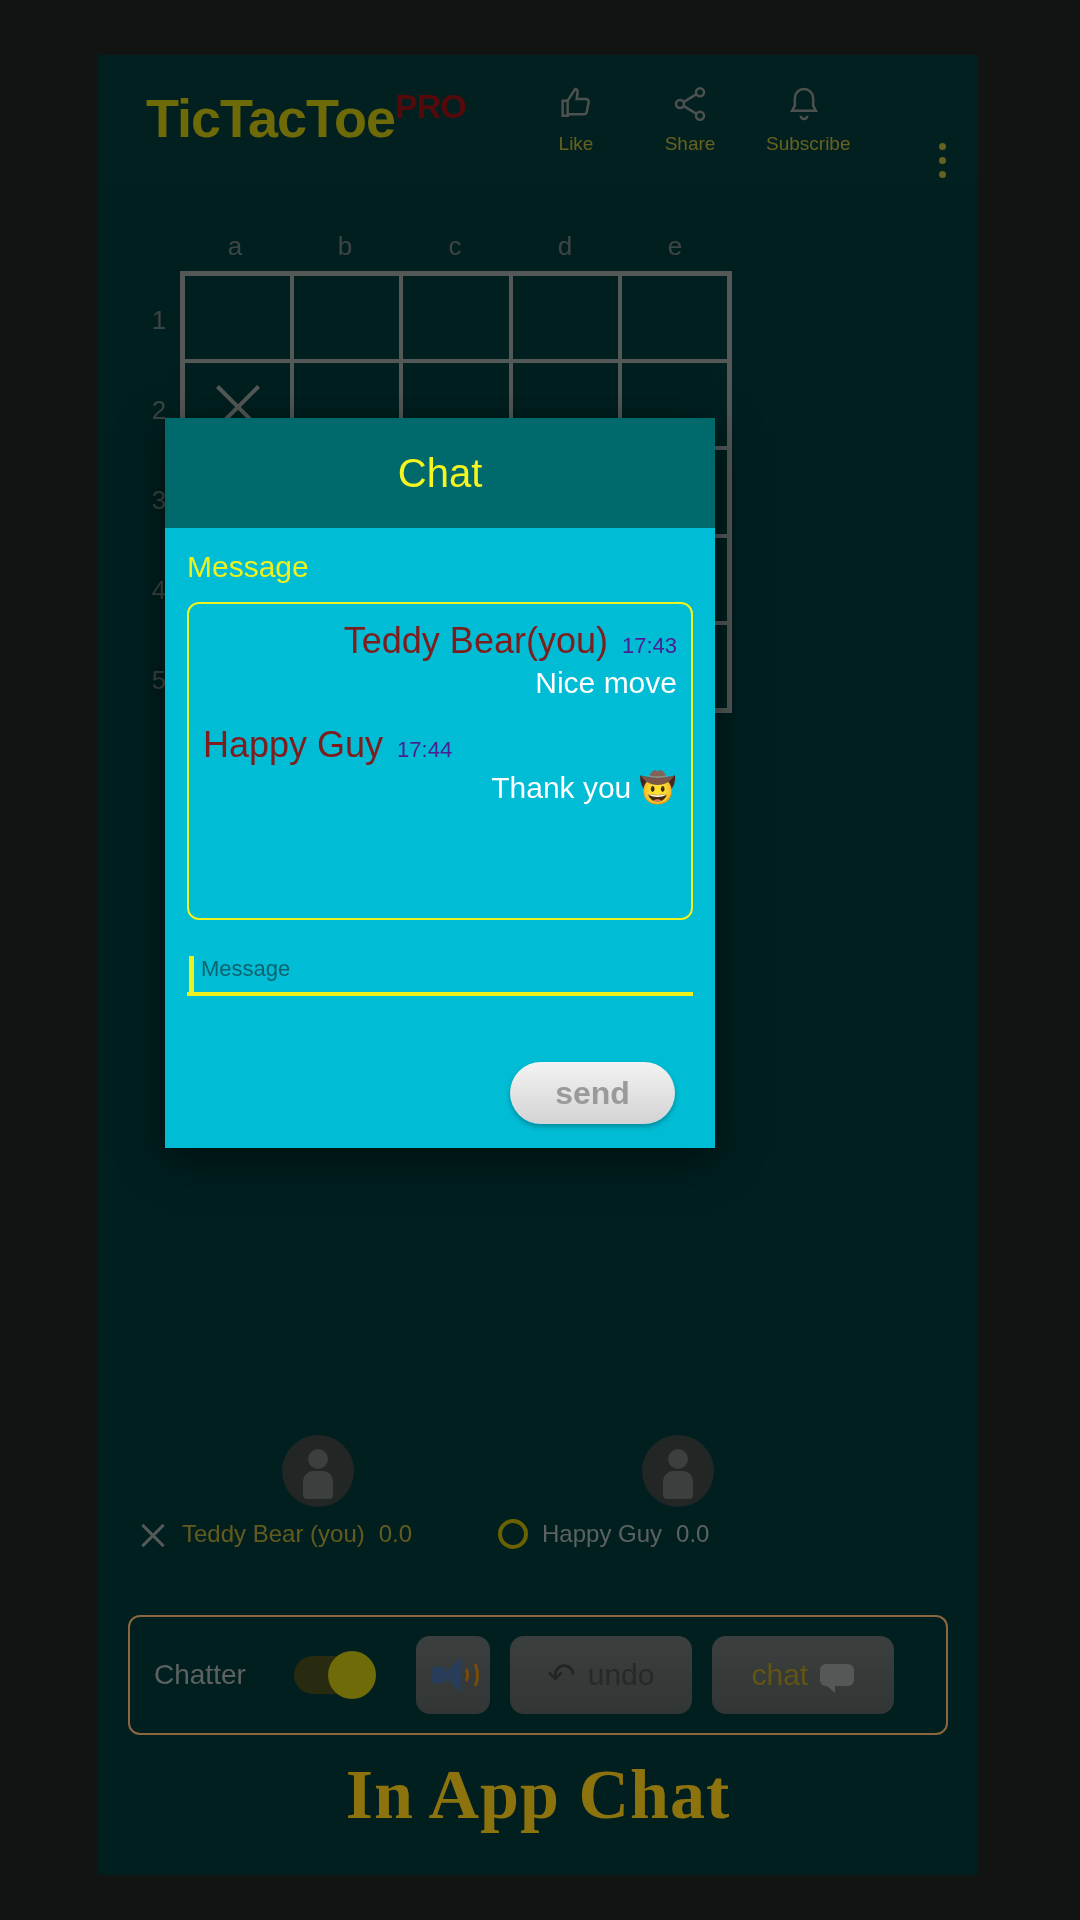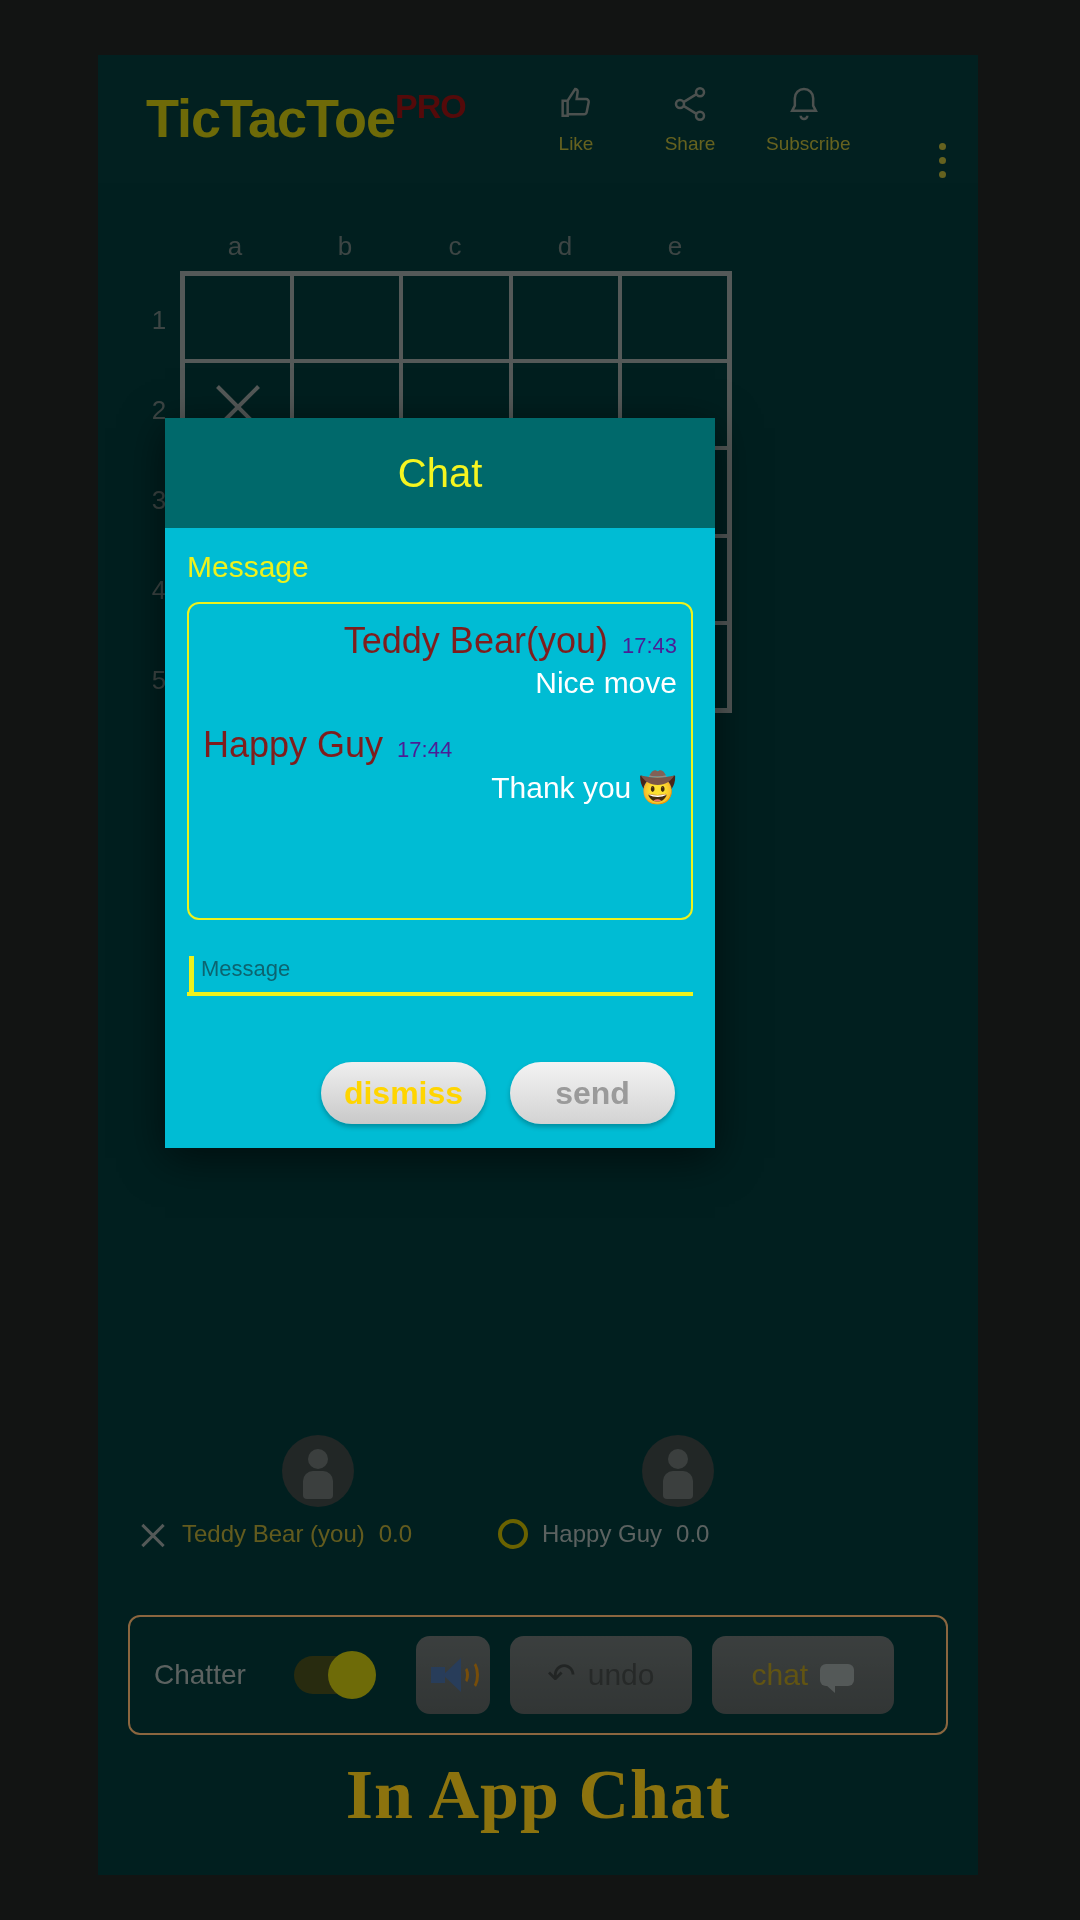--- a/index.html
+++ b/index.html
@@ -394,18 +394,17 @@
           <div class="msg-text">Thank you 🤠</div>
         </div>
       </div>
 
       <div class="input-row">
         <div class="caret"></div>
         <input class="msg-input" type="text" placeholder="Message" style="">
       </div>
 
       <div class="dlg-btns">
-        <button class="dlg-btn dismiss">dismiss</button>
         <button class="dlg-btn send">send</button>
       </div>
     </div>
   </div>
 </div>
 
 </body></html>

